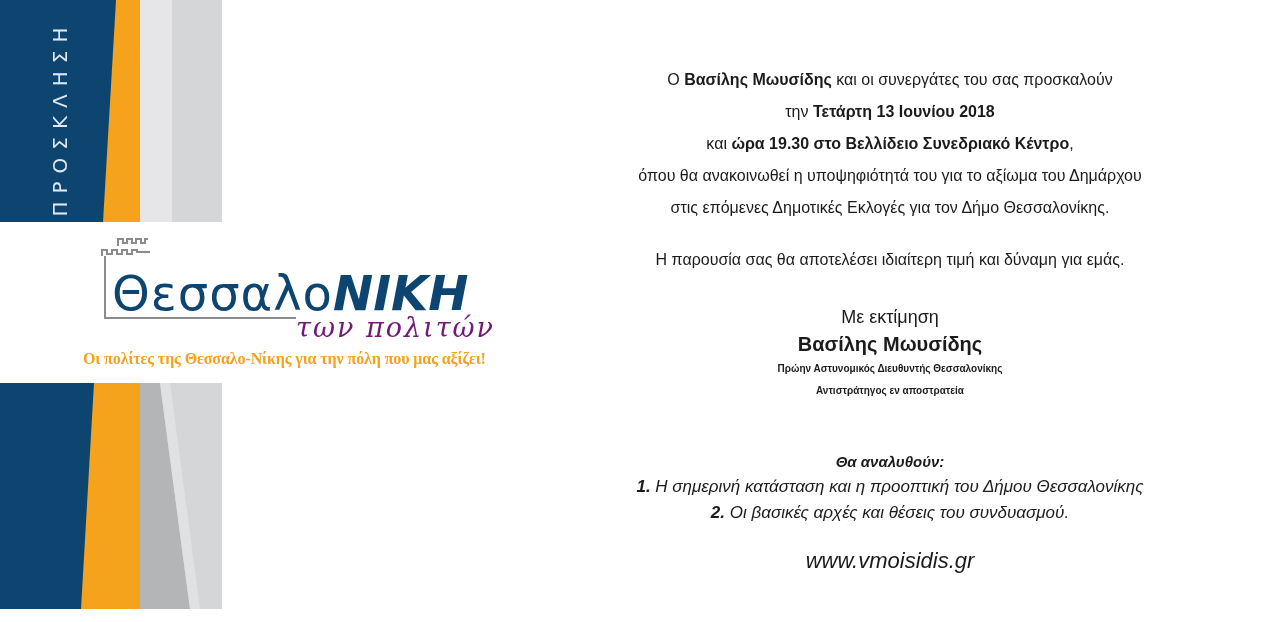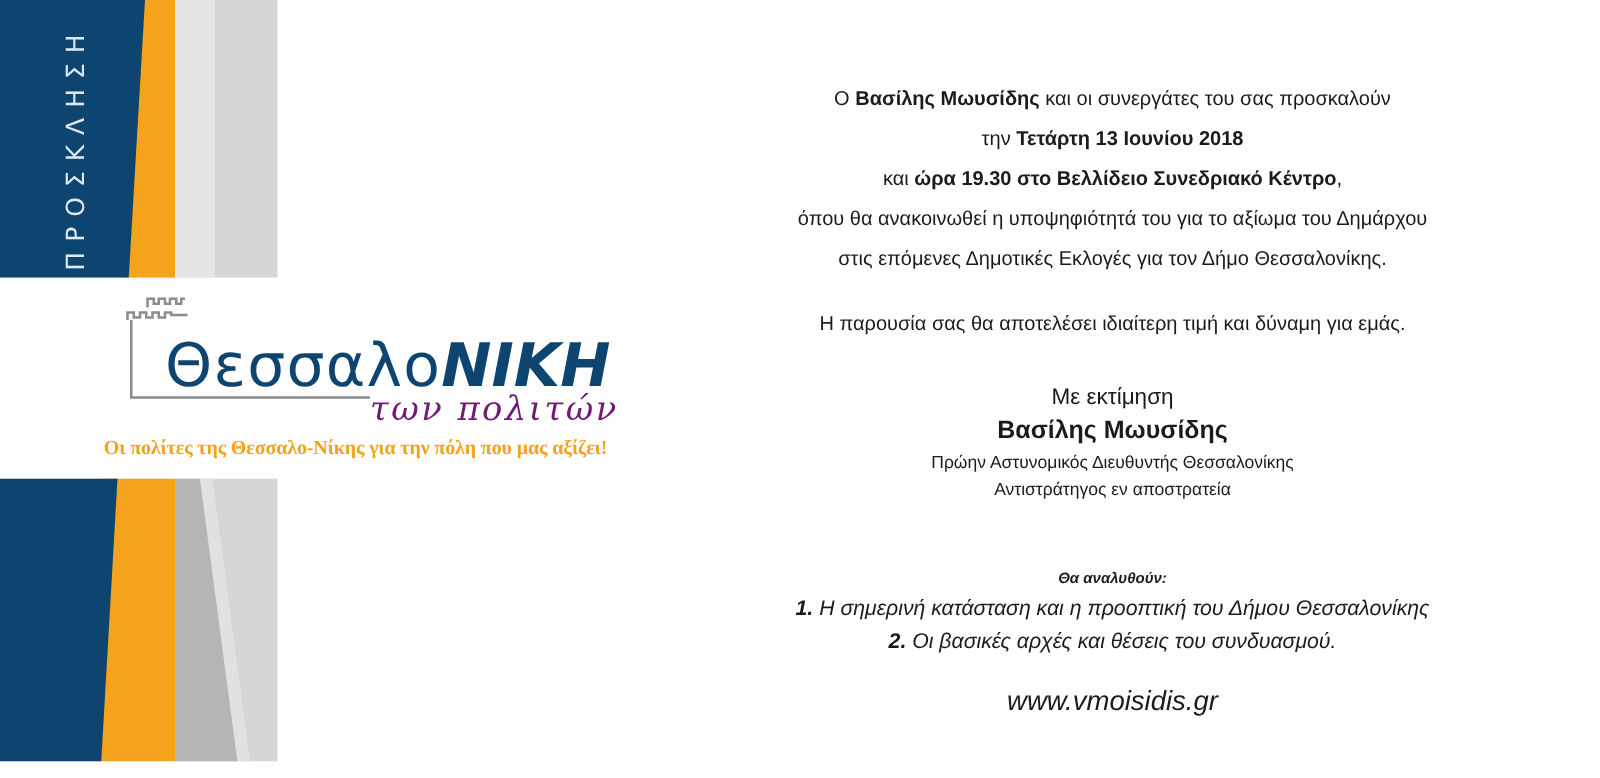--- a/index.html
+++ b/index.html
@@ -6,34 +6,34 @@
   body { width:1280px; height:622px; background:#ffffff; position:relative; overflow:hidden;
          font-family:"Liberation Sans", "DejaVu Sans", sans-serif; color:#1b1b1b; }
   .abs { position:absolute; }
   .stripes svg { position:absolute; left:0; top:0; }
   .vertical-title {
     position:absolute; left:60px; top:118px; transform:translate(-50%,-50%) rotate(-90deg);
     color:#dfe8f2; font-size:20px; letter-spacing:8px; font-weight:normal; white-space:nowrap;
     font-family:"DejaVu Sans", sans-serif; transform-origin:center center;
   }
   .logo { position:absolute; left:96px; top:232px; width:400px; height:150px; }
-  .logo-main { position:absolute; left:16px; top:31px; font-size:48px; color:#0d4570; white-space:nowrap; line-height:60px;margin-left:20px; }
+  .logo-main { position:absolute; left:16px; top:31px; font-size:48px; color:#0d4570; white-space:nowrap; line-height:60px; }
   .logo-main .light { font-family:"DejaVu Sans", sans-serif; font-weight:normal; letter-spacing:1px; }
   .logo-main .bold { font-family:"DejaVu Sans", sans-serif; font-weight:bold; font-style:italic; letter-spacing:0px; }
   .logo-sub { position:absolute; left:200px; top:80px; font-size:27px; color:#701a75; font-style:italic;
               font-family:"DejaVu Serif", serif; white-space:nowrap; letter-spacing:2px; }
   .tagline { position:absolute; left:83px; top:350px; font-size:16px; font-weight:bold; color:#f2a31b;
              white-space:nowrap; font-family:Liberation Serif, serif; letter-spacing:-0.1px; }
   .content { position:absolute; left:520px; width:740px; text-align:center; }
   .line { font-size:16px; line-height:32px; white-space:nowrap; }
   .line b { font-weight:bold; }
   .sig { font-size:18px; line-height:26px; }
   .sig-name { font-size:20px; font-weight:bold; line-height:28px; }
-  .sig-role { font-size:14px; font-weight:normal; line-height:22px; }
-  .topics-title { font-size:12px; font-weight:bold; font-style:italic; line-height:24px; }
+  .sig-role { font-size:10px; font-weight:bold; line-height:22px; }
+  .topics-title { font-size:15px; font-weight:bold; font-style:italic; line-height:24px; }
   .topic { font-size:17px; font-style:italic; line-height:26px; white-space:nowrap; }
   .topic b { font-weight:bold; }
   .url { font-size:22px; font-style:italic; line-height:26px; }
 </style>
 </head>
 <body>
 
 <div class="stripes">
   <svg width="230" height="622" viewBox="0 0 230 622">
 

